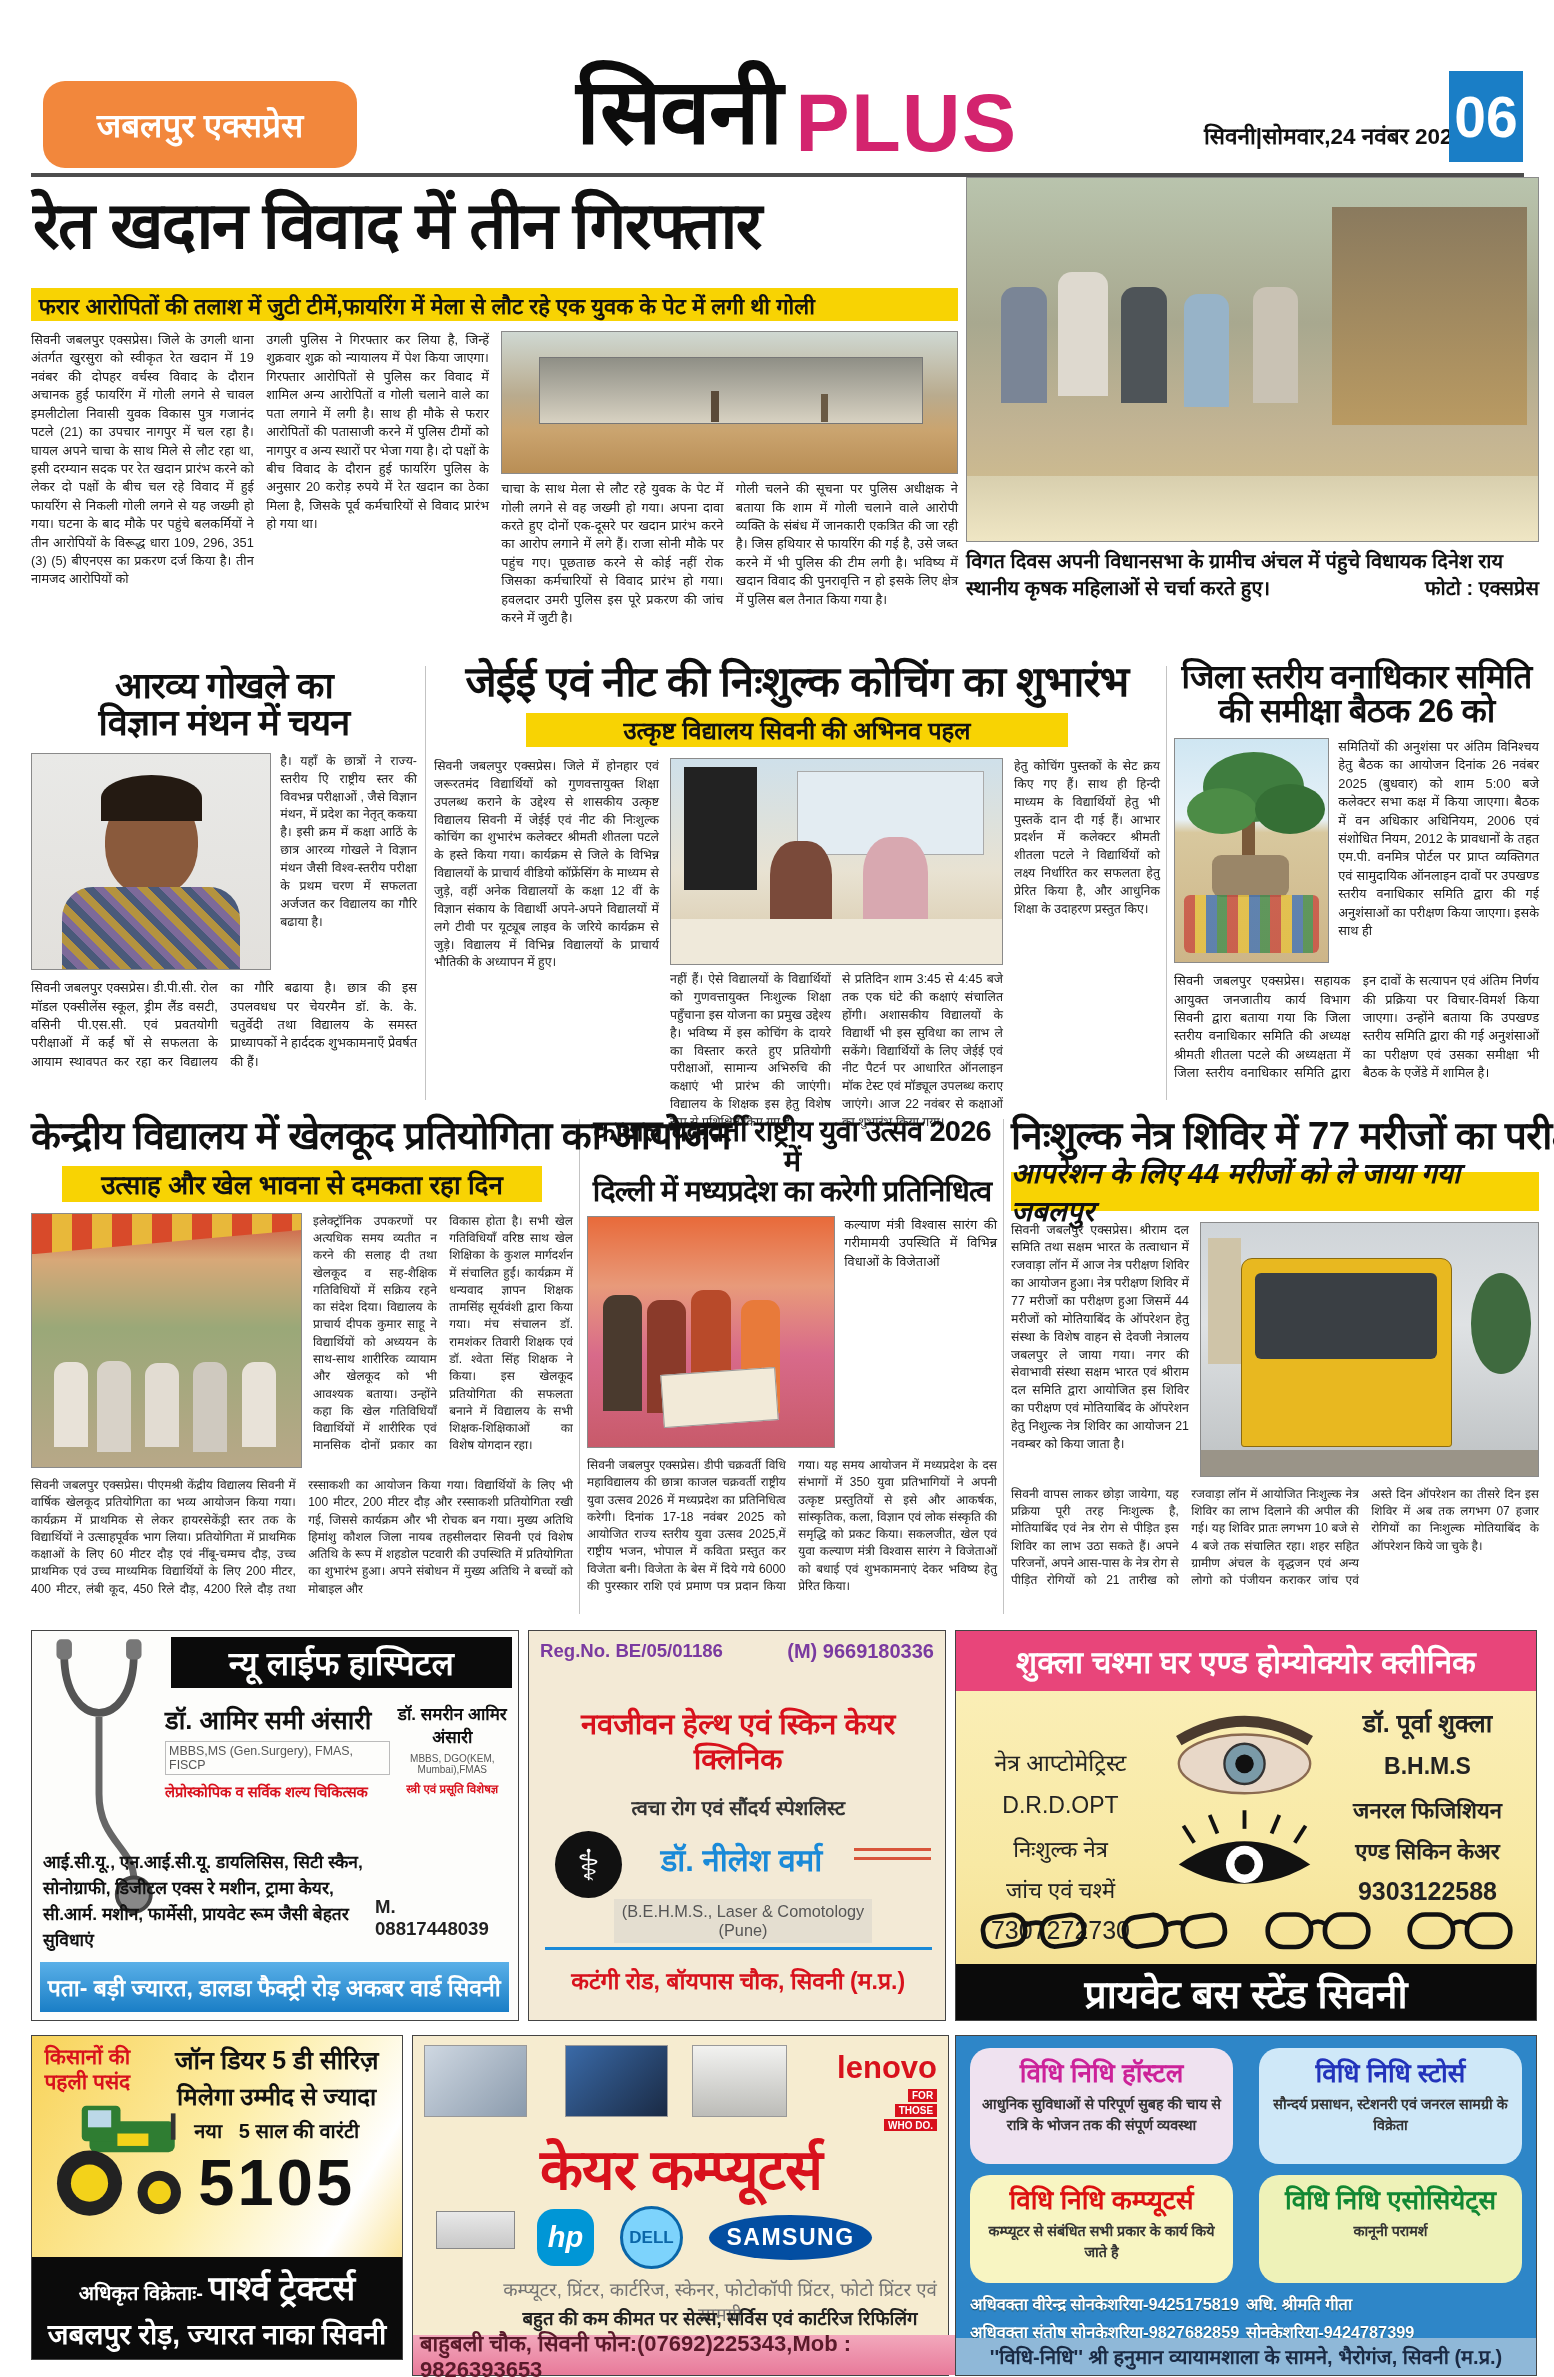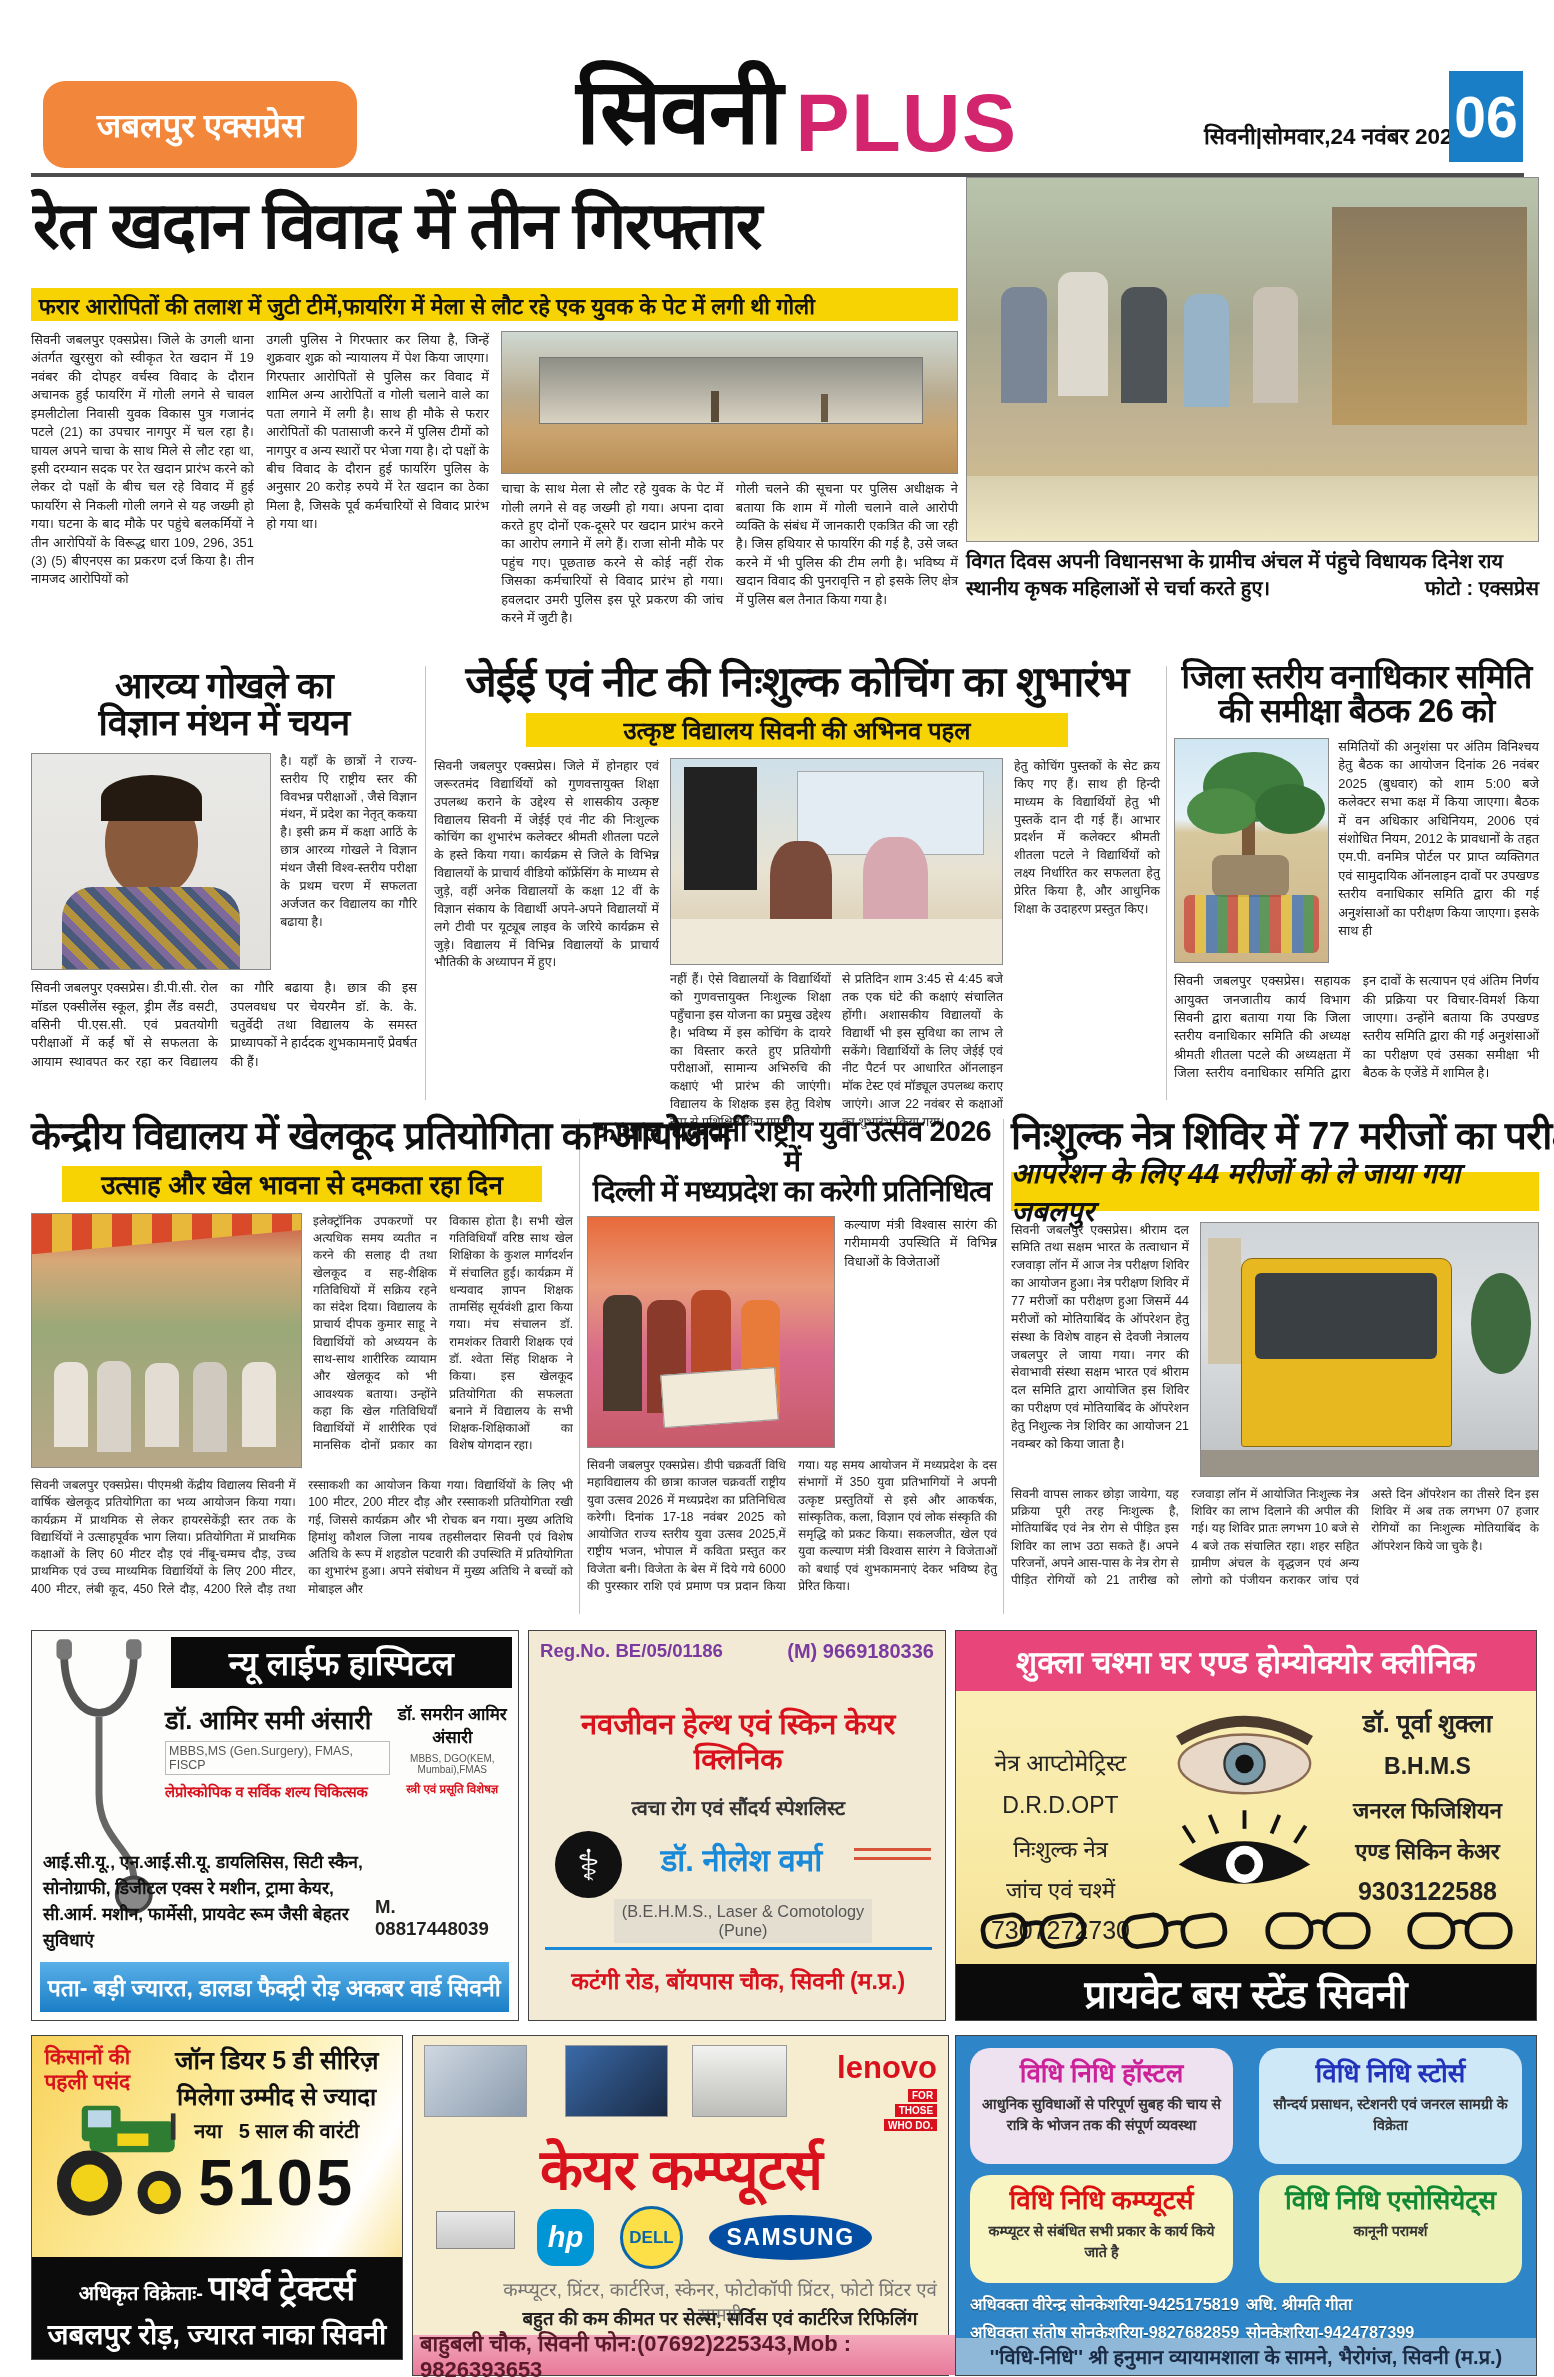--- a/index.html
+++ b/index.html
@@ -335,21 +335,21 @@
       <div style="display:flex;flex-direction:column;gap:2.3px;align-items:flex-end;margin-top:3.1px;">
         <span style="background:#d8111c;color:#fff;font-size:10px;font-weight:bold;padding:0.8px 3.9px;">FOR</span>
         <span style="background:#d8111c;color:#fff;font-size:10px;font-weight:bold;padding:0.8px 3.9px;">THOSE</span>
         <span style="background:#d8111c;color:#fff;font-size:10px;font-weight:bold;padding:0.8px 3.9px;">WHO DO.</span>
       </div>
     </div>
     <div class="redtxt center" style="position:absolute;left:46px;top:93px;width:444px;font-size:56px;letter-spacing:-0.8px;">केयर कम्प्यूटर्स</div>
     <div style="position:absolute;left:23px;top:175px;width:77px;height:36px;background:linear-gradient(180deg,#e8e8e8,#c8c8c8);border:0.8px solid #888;"></div>
     <div style="position:absolute;left:124px;top:170px;display:flex;gap:26px;align-items:center;">
       <span class="brand" style="width:57px;height:57px;border-radius:17px;background:#0096d6;color:#fff;font-size:29px;font-style:italic;">hp</span>
-      <span class="brand" style="width:57px;height:57px;border-radius:50%;background:#fde047;border:3.1px solid #0a66a8;color:#0a66a8;font-size:17px;">DELL</span>
+      <span class="brand" style="width:57px;height:57px;border-radius:50%;background:#7dd3fc;border:3.1px solid #0a66a8;color:#0a66a8;font-size:17px;">DELL</span>
       <span class="brand" style="width:163px;height:45px;border-radius:50%;background:#034ea2;color:#fff;font-size:23px;letter-spacing:1.5px;">SAMSUNG</span>
     </div>
     <div class="center" style="position:absolute;left:85px;top:240px;width:444px;font-weight:normal;font-size:18.6px;color:#737373;">कम्प्यूटर, प्रिंटर, कार्टरिज, स्केनर, फोटोकॉपी प्रिंटर, फोटो प्रिंटर एवं सामग्री</div>
     <div class="center" style="position:absolute;left:85px;top:269px;width:444px;font-weight:bold;font-size:18.6px;color:#222;">बहुत की कम कीमत पर सेल्स, सर्विस एवं कार्टरिज रिफिलिंग</div>
     <div style="position:absolute;left:0;bottom:0;width:100%;height:40px;background:linear-gradient(180deg,#f2a8bc,#e87a9a);display:flex;align-items:center;justify-content:center;font-weight:bold;font-size:22px;color:#5a1a2a;padding-left:7px;">बाहुबली चौक, सिवनी फोन:(07692)225343,Mob : 9826393653</div>
   </div>
 
   <div class="s adbox" style="left:955px;top:2035px;width:582px;height:341px;background:#2e86c8;">
     <div style="position:absolute;left:14px;top:12.4px;width:263px;height:116px;" class="card">
       <div style="position:absolute;inset:0;background:#efe2f0;border-radius:20px;"></div>

